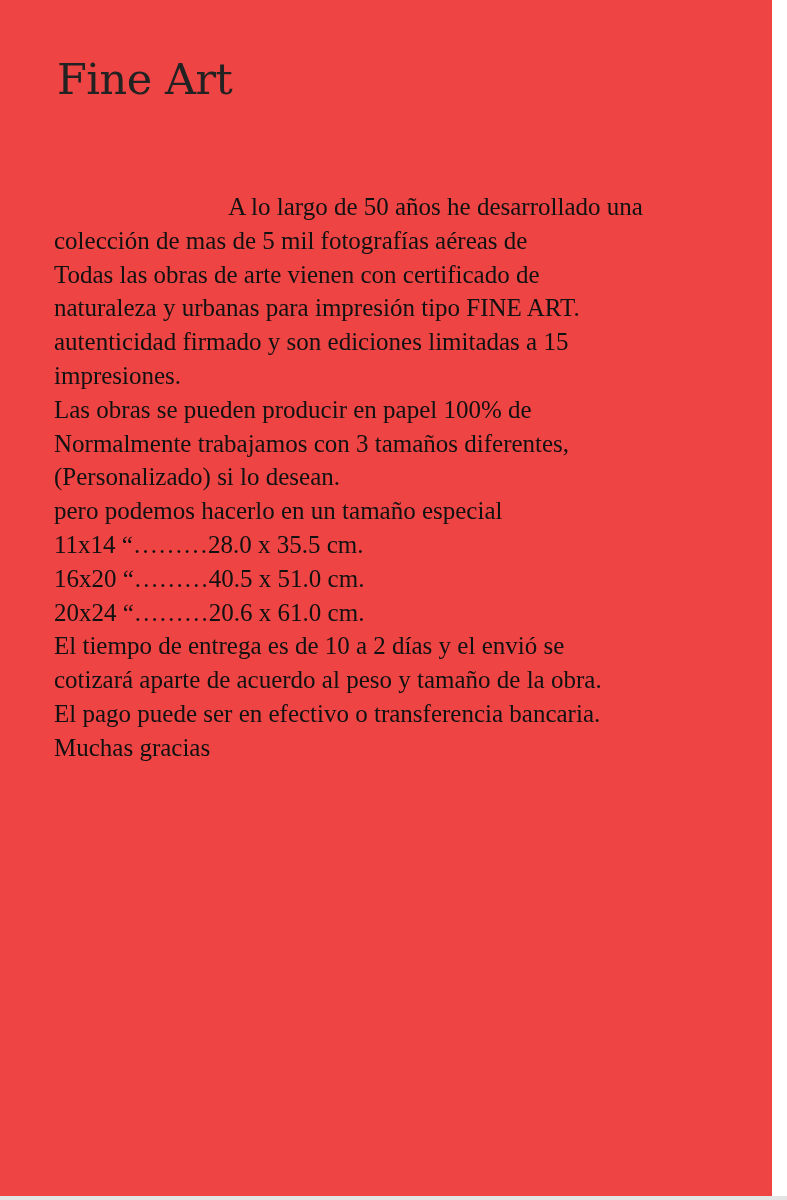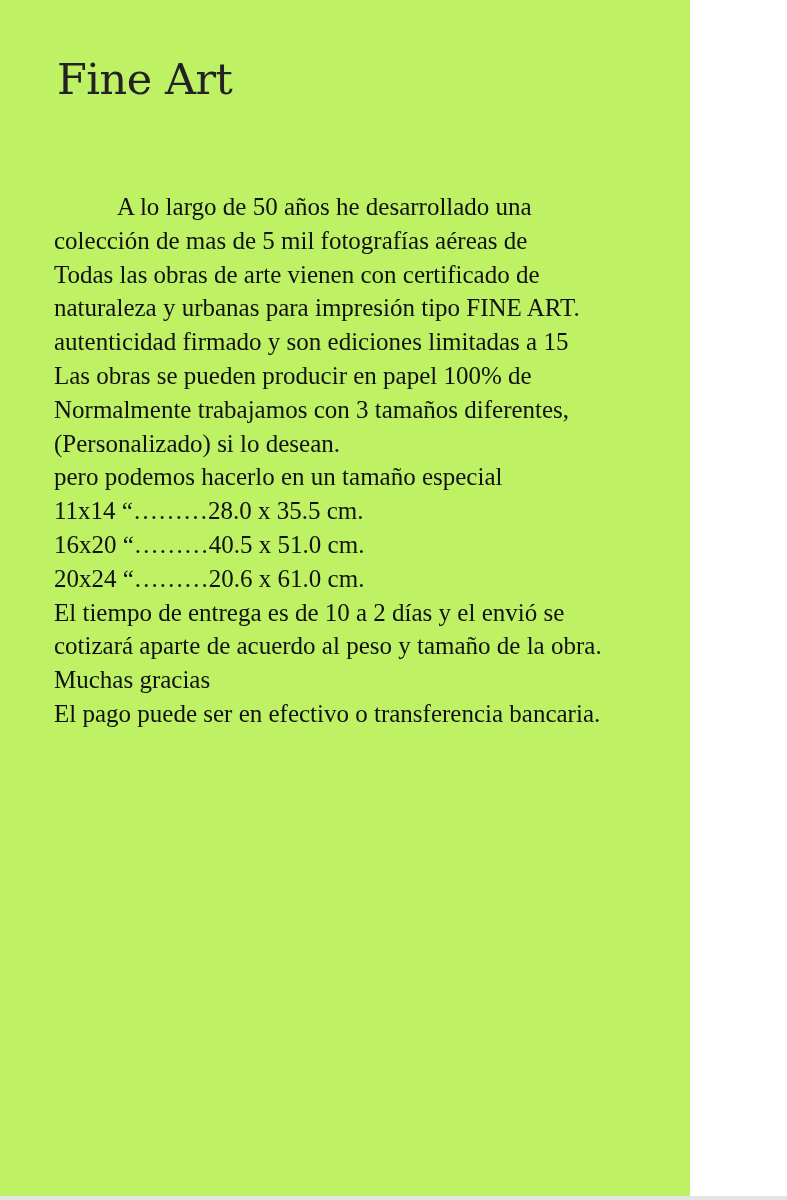--- a/index.html
+++ b/index.html
@@ -9,23 +9,23 @@
     }
     body {
       width: 787px;
       height: 1200px;
       position: relative;
       overflow: hidden;
     }
     .page {
       position: absolute;
       left: 0; top: 0;
-      width: 690px;
+      width: 772px;
       height: 1196px;
-      background: #bef264;
+      background: #ef4444;
     }
     .title {
       position: absolute;
       left: 57px;
       top: 56px;
       margin: 0;
       font-family: "DejaVu Serif", "Liberation Serif", serif;
       font-weight: normal;
       font-size: 43px;
       line-height: 46px;
@@ -41,20 +41,21 @@
       font-size: 25px;
       line-height: 33.8px;
       color: #111111;
     }
     .body-text .line {
       display: block;
       white-space: nowrap;
     }
     .body-text .indent {
       padding-left: 63px;
+      text-align: center;
     }
     .bottom-rule {
       position: absolute;
       left: 0;
       bottom: 0;
       width: 787px;
       height: 4px;
       background: #e4e4e4;
     }
   </style>
@@ -65,26 +66,27 @@
   <h1 class="title">
     <span>Fine Art</span><br>
   </h1>
 
   <div class="body-text">
     <span class="line indent">A lo largo de 50 años he desarrollado una</span>
     <span class="line">colección de mas de 5 mil fotografías aéreas de</span>
     <span class="line">Todas las obras de arte vienen con certificado de</span>
     <span class="line">naturaleza y urbanas para impresión tipo FINE ART.</span>
     <span class="line">autenticidad firmado y son ediciones limitadas a 15</span>
+    <span class="line">impresiones.</span>
     <span class="line">Las obras se pueden producir en papel 100% de</span>
     <span class="line">Normalmente trabajamos con 3 tamaños diferentes,</span>
     <span class="line">(Personalizado) si lo desean.</span>
     <span class="line">pero podemos hacerlo en un tamaño especial</span>
     <span class="line">11x14 “………28.0 x 35.5 cm.</span>
     <span class="line">16x20 “………40.5 x 51.0 cm.</span>
     <span class="line">20x24 “………20.6 x 61.0 cm.</span>
     <span class="line">El tiempo de entrega es de 10 a 2 días y el envió se</span>
     <span class="line">cotizará aparte de acuerdo al peso y tamaño de la obra.</span>
+    <span class="line">El pago puede ser en efectivo o transferencia bancaria.</span>
     <span class="line">Muchas gracias</span>
-    <span class="line">El pago puede ser en efectivo o transferencia bancaria.</span>
   </div>
 </div>
 <div class="bottom-rule"></div>
 
 </body></html>

